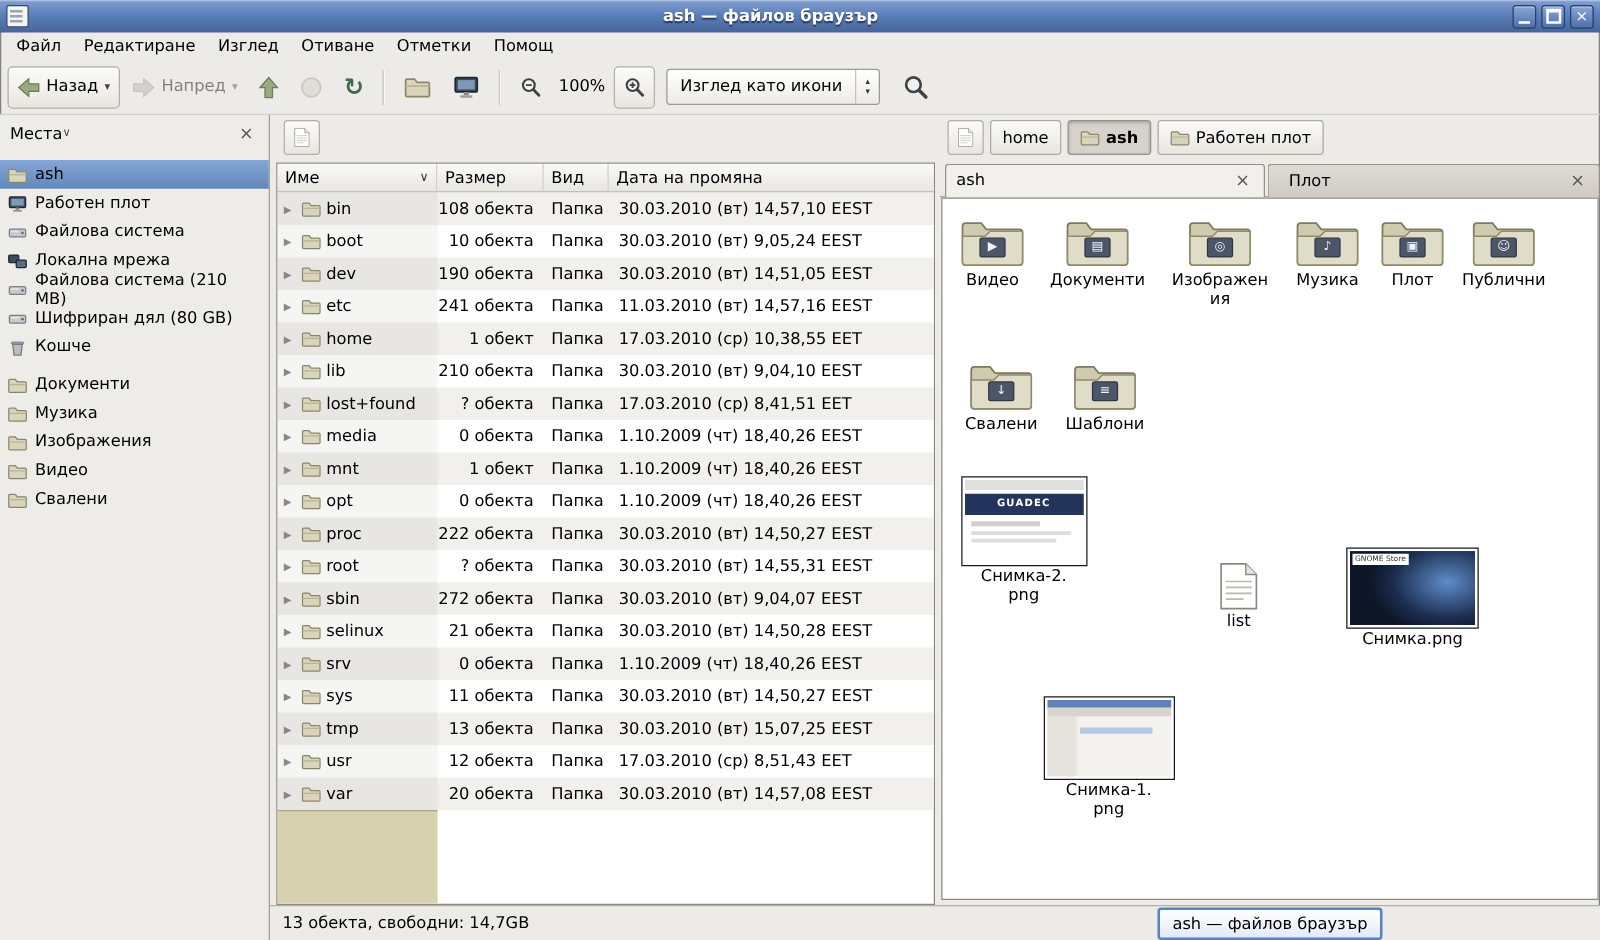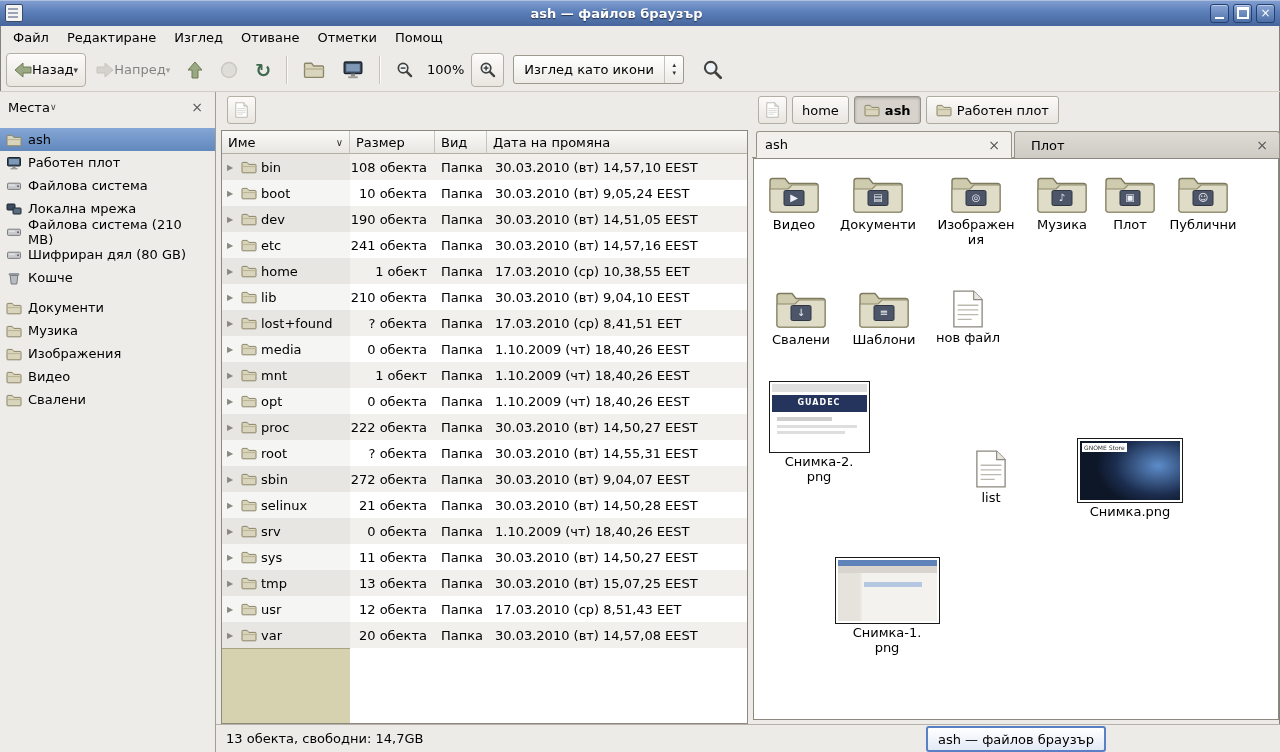--- a/index.html
+++ b/index.html
@@ -21,21 +21,21 @@
   .winbtn .minbar{width:9px;height:2px;background:#fff;margin-top:9px;}
   .winbtn .maxbox{width:8px;height:7px;border:2px solid #fff;border-top-width:3px;}
 
   
   .menubar{position:absolute;left:0;top:26px;width:1280px;height:22px;display:flex;align-items:center;padding-left:4px;}
   .menu-item{padding:2px 9px;cursor:default;}
 
   
   .toolbar{position:absolute;left:0;top:48px;width:1280px;height:44px;display:flex;align-items:center;gap:3px;
     padding-left:6px;border-bottom:1px solid #d2cec6;box-sizing:border-box;}
-  .tb-btn{height:32px;display:flex;align-items:center;gap:0;padding:0 7px;border-radius:4px;}
+  .tb-btn{height:32px;display:flex;align-items:center;gap:5px;padding:0 7px;border-radius:4px;}
   .tb-btn.bordered{border:1px solid #b3afa5;background:linear-gradient(#fcfbfa,#e9e6e0);box-shadow:inset 0 1px #fff;}
   .tb-btn.disabled{opacity:.45;}
   .ddc{font-size:9px;color:#444;}
   .tsep{width:1px;height:28px;background:#c8c4bb;border-right:1px solid #fbfaf8;margin:0 5px;}
   .zoomlabel{padding:0 4px;}
   .combo{height:27px;margin-left:6px;border:1px solid #9e9a90;border-radius:3px;background:linear-gradient(#ffffff,#ecebe6);
     display:flex;align-items:center;}
   .combo .ctext{padding:0 10px;min-width:130px;}
   .combo .spin{border-left:1px solid #c6c2b9;height:100%;width:18px;display:flex;flex-direction:column;align-items:center;justify-content:center;font-size:7px;line-height:1.1;color:#333;}
   .reload-glyph{font-size:19px;color:#3f6a4d;font-weight:bold;}
@@ -459,21 +459,21 @@
               <span class="expander">▶</span>
               <span class="icn">
                 <svg class="i16" viewBox="0 0 16 14">
                   <use href="#sym-folder16"></use>
                 </svg>
               </span>
               <span class="fname">etc</span>
             </div>
             <div class="c-size">241 обекта</div>
             <div class="c-type">Папка</div>
-            <div class="c-date">30.03.2010 (вт) 14,57,16 EEST</div>
+            <div class="c-date">11.03.2010 (вт) 14,57,16 EEST</div>
           </div>
           <div class="lrow odd">
             <div class="c-name">
               <span class="expander">▶</span>
               <span class="icn">
                 <svg class="i16" viewBox="0 0 16 14">
                   <use href="#sym-folder16"></use>
                 </svg>
               </span>
               <span class="fname">home</span>
@@ -765,28 +765,20 @@
               <use href="#sym-bigfolder"></use>
             </svg><span class="emblem">↓</span></span>
           <span class="ivlabel">Свалени</span>
         </div>
         <div class="ivitem" style="left: 95px; top: 130px;">
           <span class="bigwrap"><svg width="52" height="42" viewBox="0 0 52 42">
               <use href="#sym-bigfolder"></use>
             </svg><span class="emblem">≡</span></span>
           <span class="ivlabel">Шаблони</span>
         </div>
-        <div class="ivitem" style="left: 179px; top: 130px;">
-          <span class="icn">
-            <svg class="paper" viewBox="0 0 34 42">
-              <use href="#sym-paper"></use>
-            </svg>
-          </span>
-          <span class="ivlabel">нов файл</span>
-        </div>
         <div class="ivitem wide" style="left: 15px; top: 222px;">
           <span class="thumb">
             <span class="art art-website-guadec" style="width:95px;height:66px">
               <span class="ttext">GUADEC</span>
             </span>
           </span>
           <span class="ivlabel">Снимка-2.
 png</span>
         </div>
         <div class="ivitem" style="left: 202px; top: 290px;">

